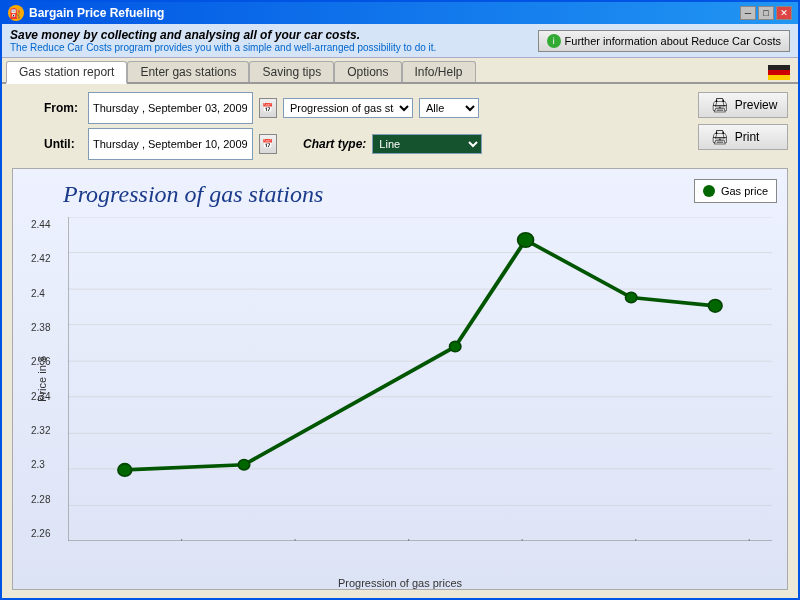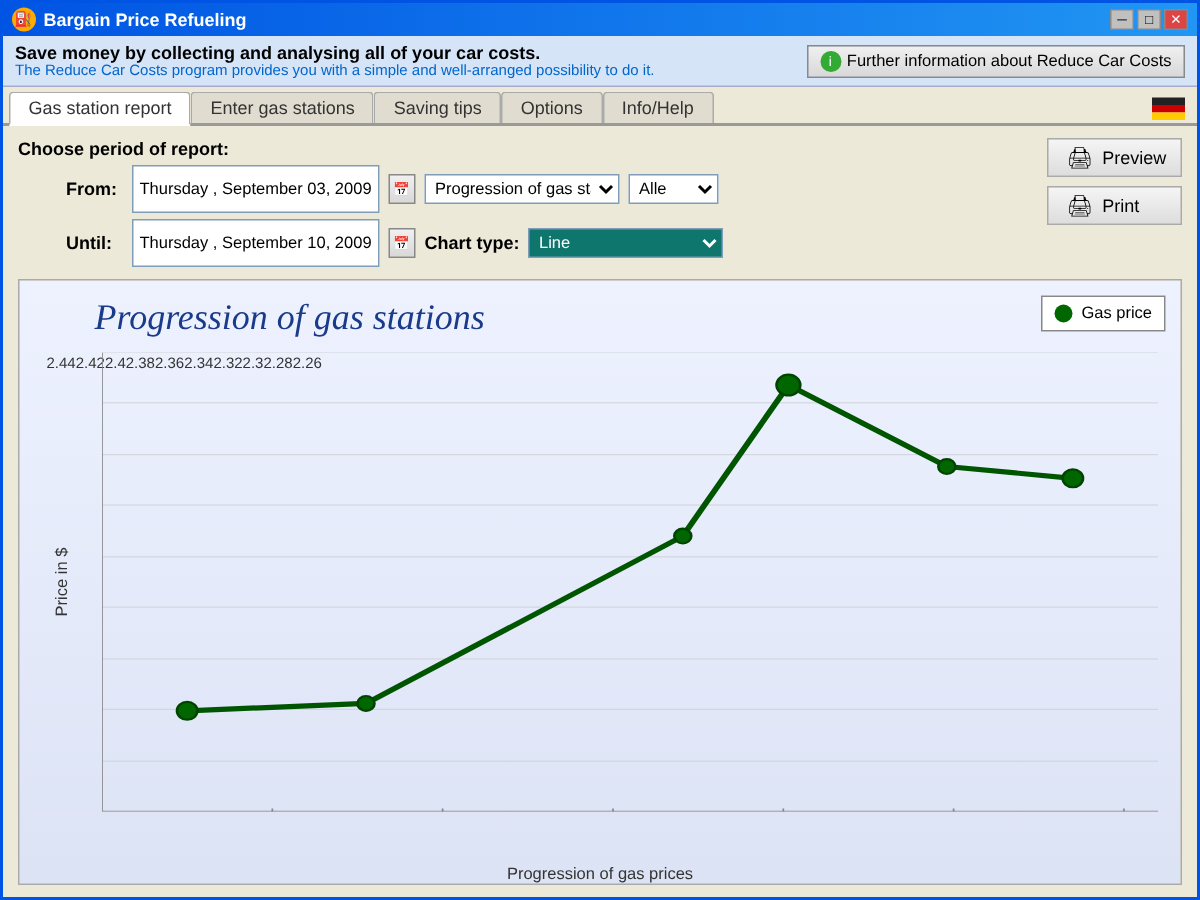--- a/index.html
+++ b/index.html
@@ -72,21 +72,21 @@
     .info-bar {
       background: #d6e4f7;
       padding: 4px 8px;
       border-bottom: 1px solid #aac;
       display: flex;
       align-items: center;
       justify-content: space-between;
     }
 
     .info-bar-text { font-size: 11px; }
-    .info-bar-text .main-text { color: #000; font-weight: bold; font-size: 12px; }
+    .info-bar-text .main-text { color: #000; font-weight: bold; font-size: 12px; font-style: italic; }
     .info-bar-text .sub-text { color: #0066cc; font-size: 10px; }
 
     .info-bar-btn {
       background: linear-gradient(to bottom, #f0f0f0, #d8d8d8);
       border: 1px solid #888;
       padding: 3px 8px;
       font-size: 11px;
       cursor: pointer;
       display: flex;
       align-items: center;
@@ -203,27 +203,27 @@
       align-items: center;
       justify-content: center;
     }
 
     .chart-type-label {
       font-weight: bold;
       font-size: 12px;
     }
 
     .line-dropdown {
-      background: #0f766e;
+      background: #14532d;
       color: white;
       border: 1px solid #7f9db9;
       padding: 1px 2px;
       font-size: 11px;
       height: 20px;
-      width: 130px;
+      width: 110px;
     }
 
     .action-btn {
       background: linear-gradient(to bottom, #f5f5f5, #ddd);
       border: 1px solid #aaa;
       padding: 4px 12px;
       font-size: 12px;
       cursor: pointer;
       width: 90px;
       display: flex;
@@ -308,21 +308,21 @@
       font-size: 11px;
       color: #333;
     }
 
     .y-axis-values {
       position: absolute;
       left: 18px;
       top: 50px;
       bottom: 50px;
       display: flex;
-      flex-direction: row;
+      flex-direction: column;
       justify-content: space-between;
       font-size: 10px;
       color: #333;
     }
 
     svg.chart-svg {
       position: absolute;
       left: 55px;
       right: 10px;
       top: 48px;
@@ -371,39 +371,38 @@
         <div class="flag-red"></div>
         <div class="flag-yellow"></div>
       </div>
     </div>
   </div>
 
   <div class="content">
 
     <div class="controls-area">
       <div class="controls-left">
-        <div class="period-label">Choose period of report:</div>
 
         <div class="controls-row">
           <span class="label-text">From:</span>
           <input type="text" class="date-input" value="Thursday , September 03, 2009" style="">
           <button class="cal-btn">📅</button>
           <select class="dropdown-small">
             <option>Progression of gas static</option>
           </select>
           <select class="dropdown-medium">
             <option>Alle</option>
           </select>
         </div>
 
         <div class="controls-row" style="margin-top:4px;">
           <span class="label-text">Until:</span>
           <input type="text" class="date-input" value="Thursday , September 10, 2009" style="">
           <button class="cal-btn">📅</button>
-          <span class="chart-type-label" style="margin-left:0;">Chart type:</span>
+          <span class="chart-type-label" style="margin-left:20px;font-style:italic;">Chart type:</span>
           <select class="line-dropdown">
             <option style="background:#0055ff; color:white;">Line</option>
             <option>Bar</option>
             <option>Area</option>
           </select>
         </div>
       </div>
 
       <div class="controls-right">
         <button class="action-btn">

